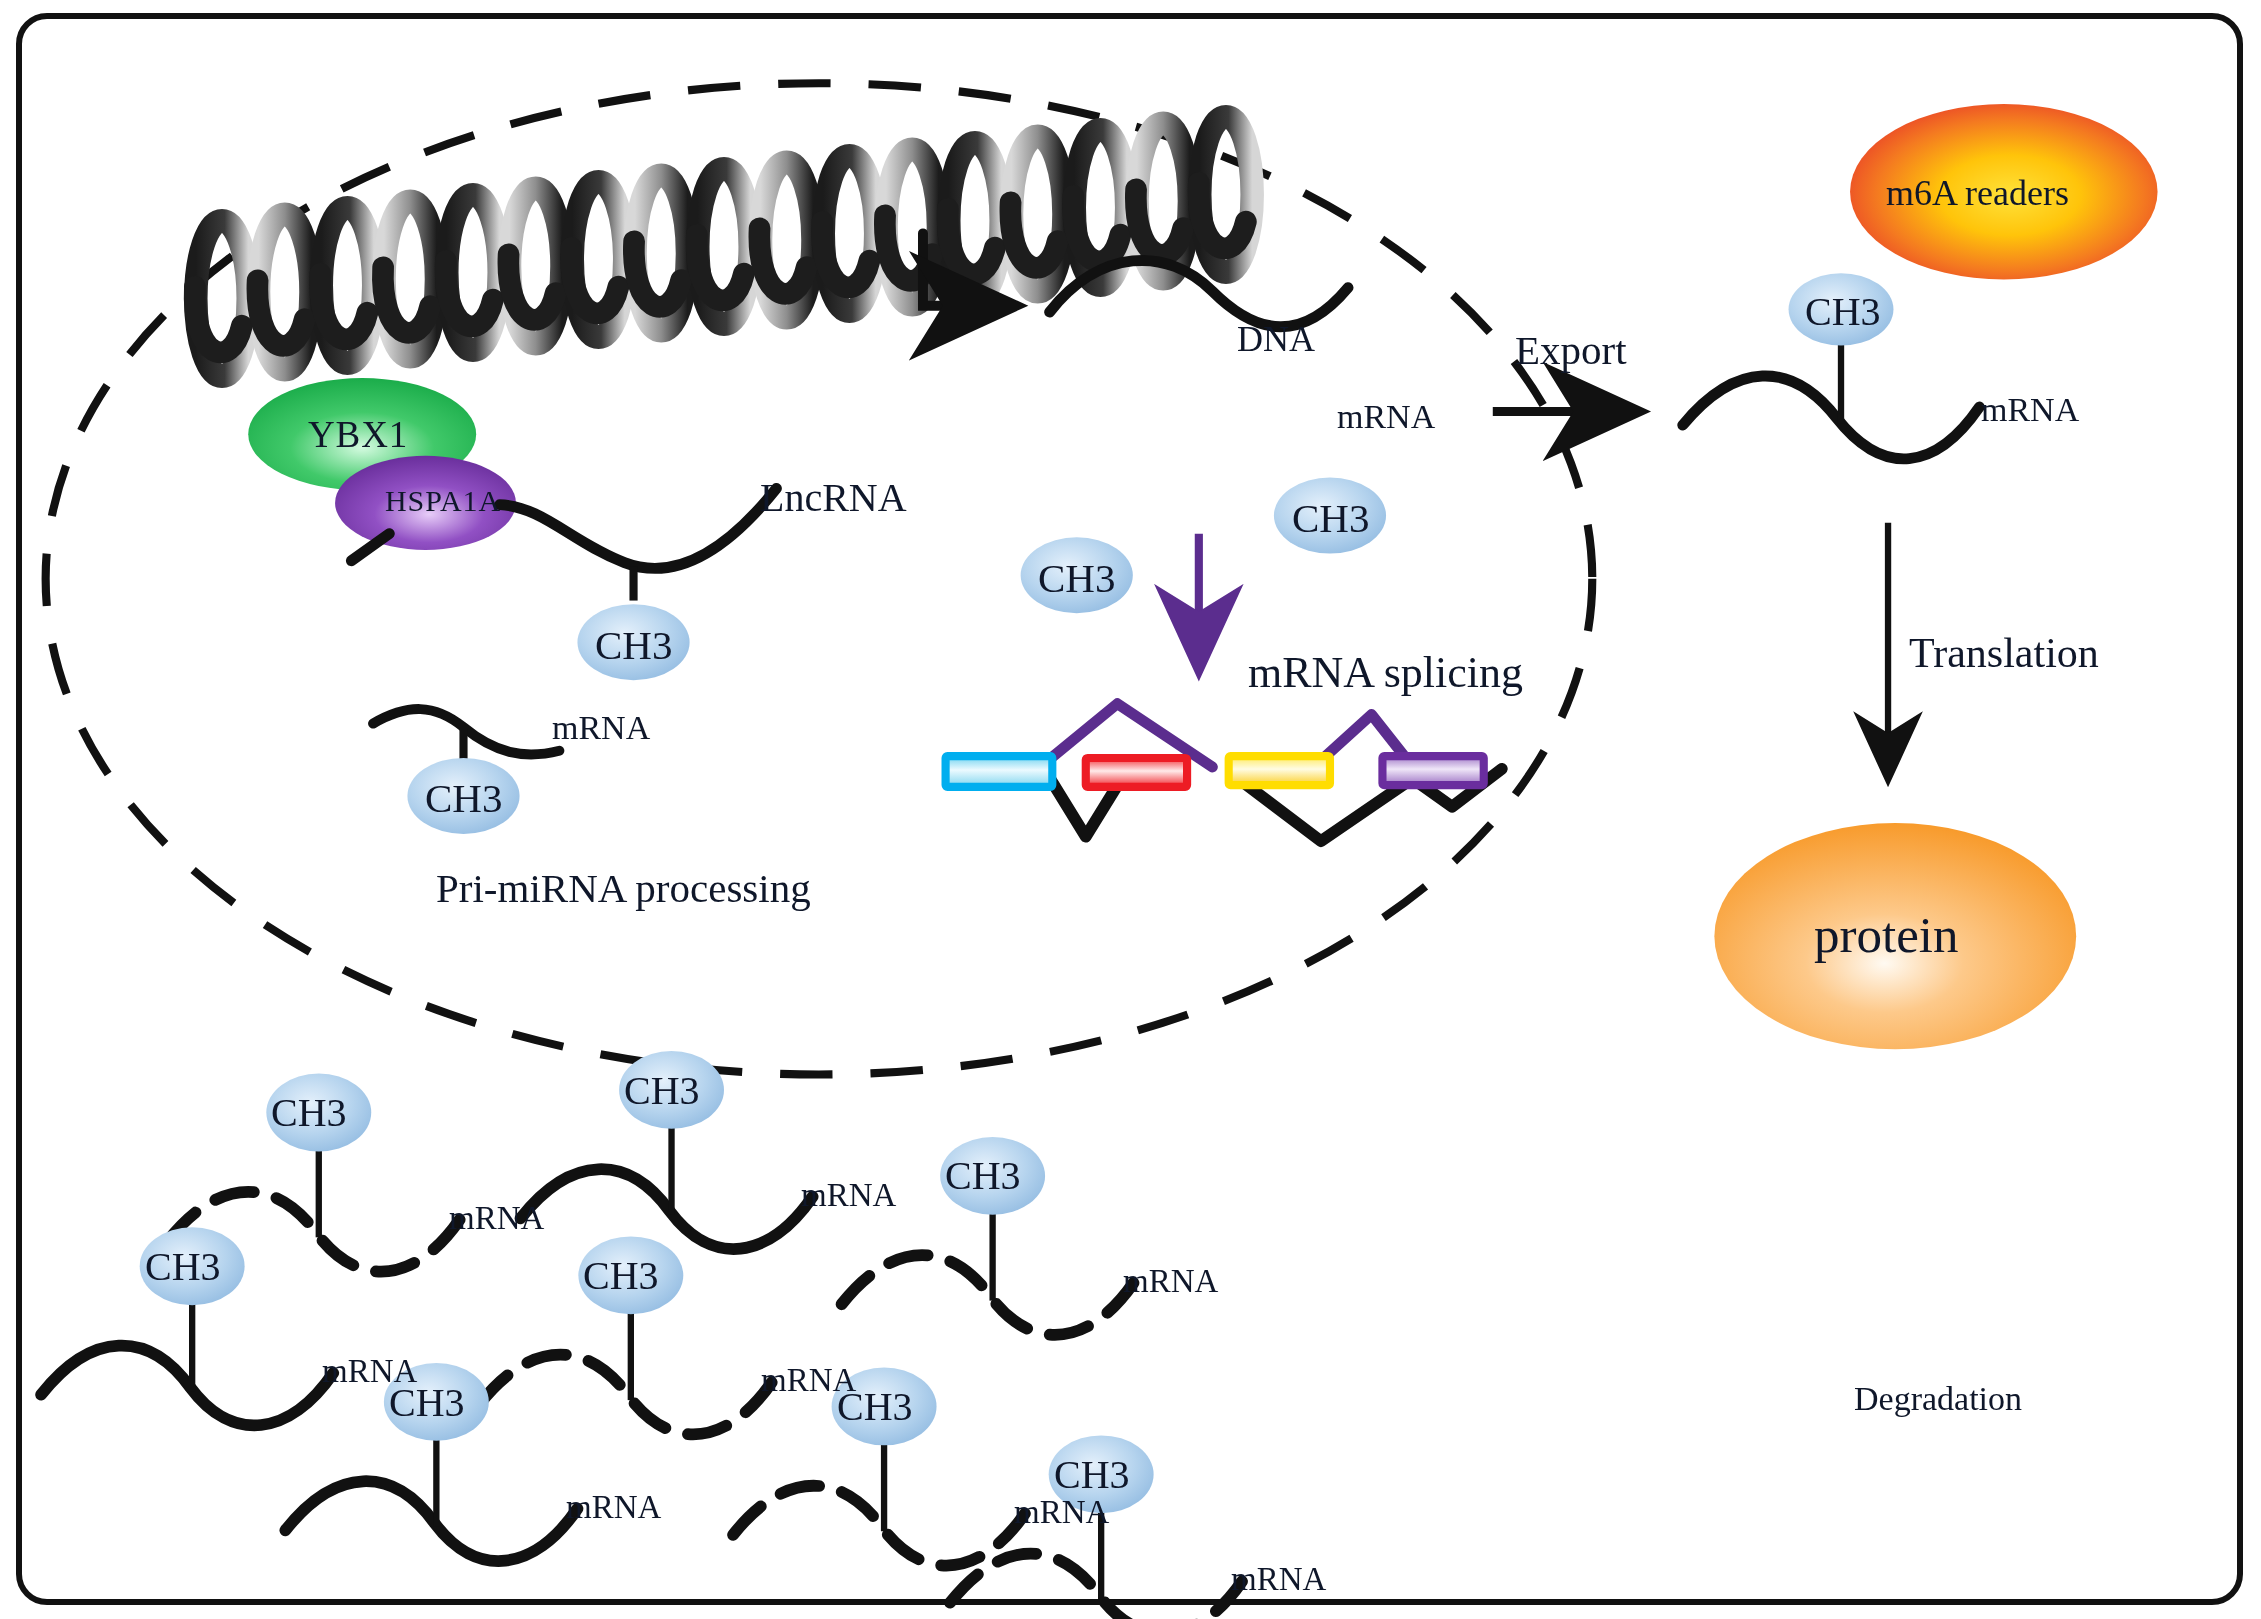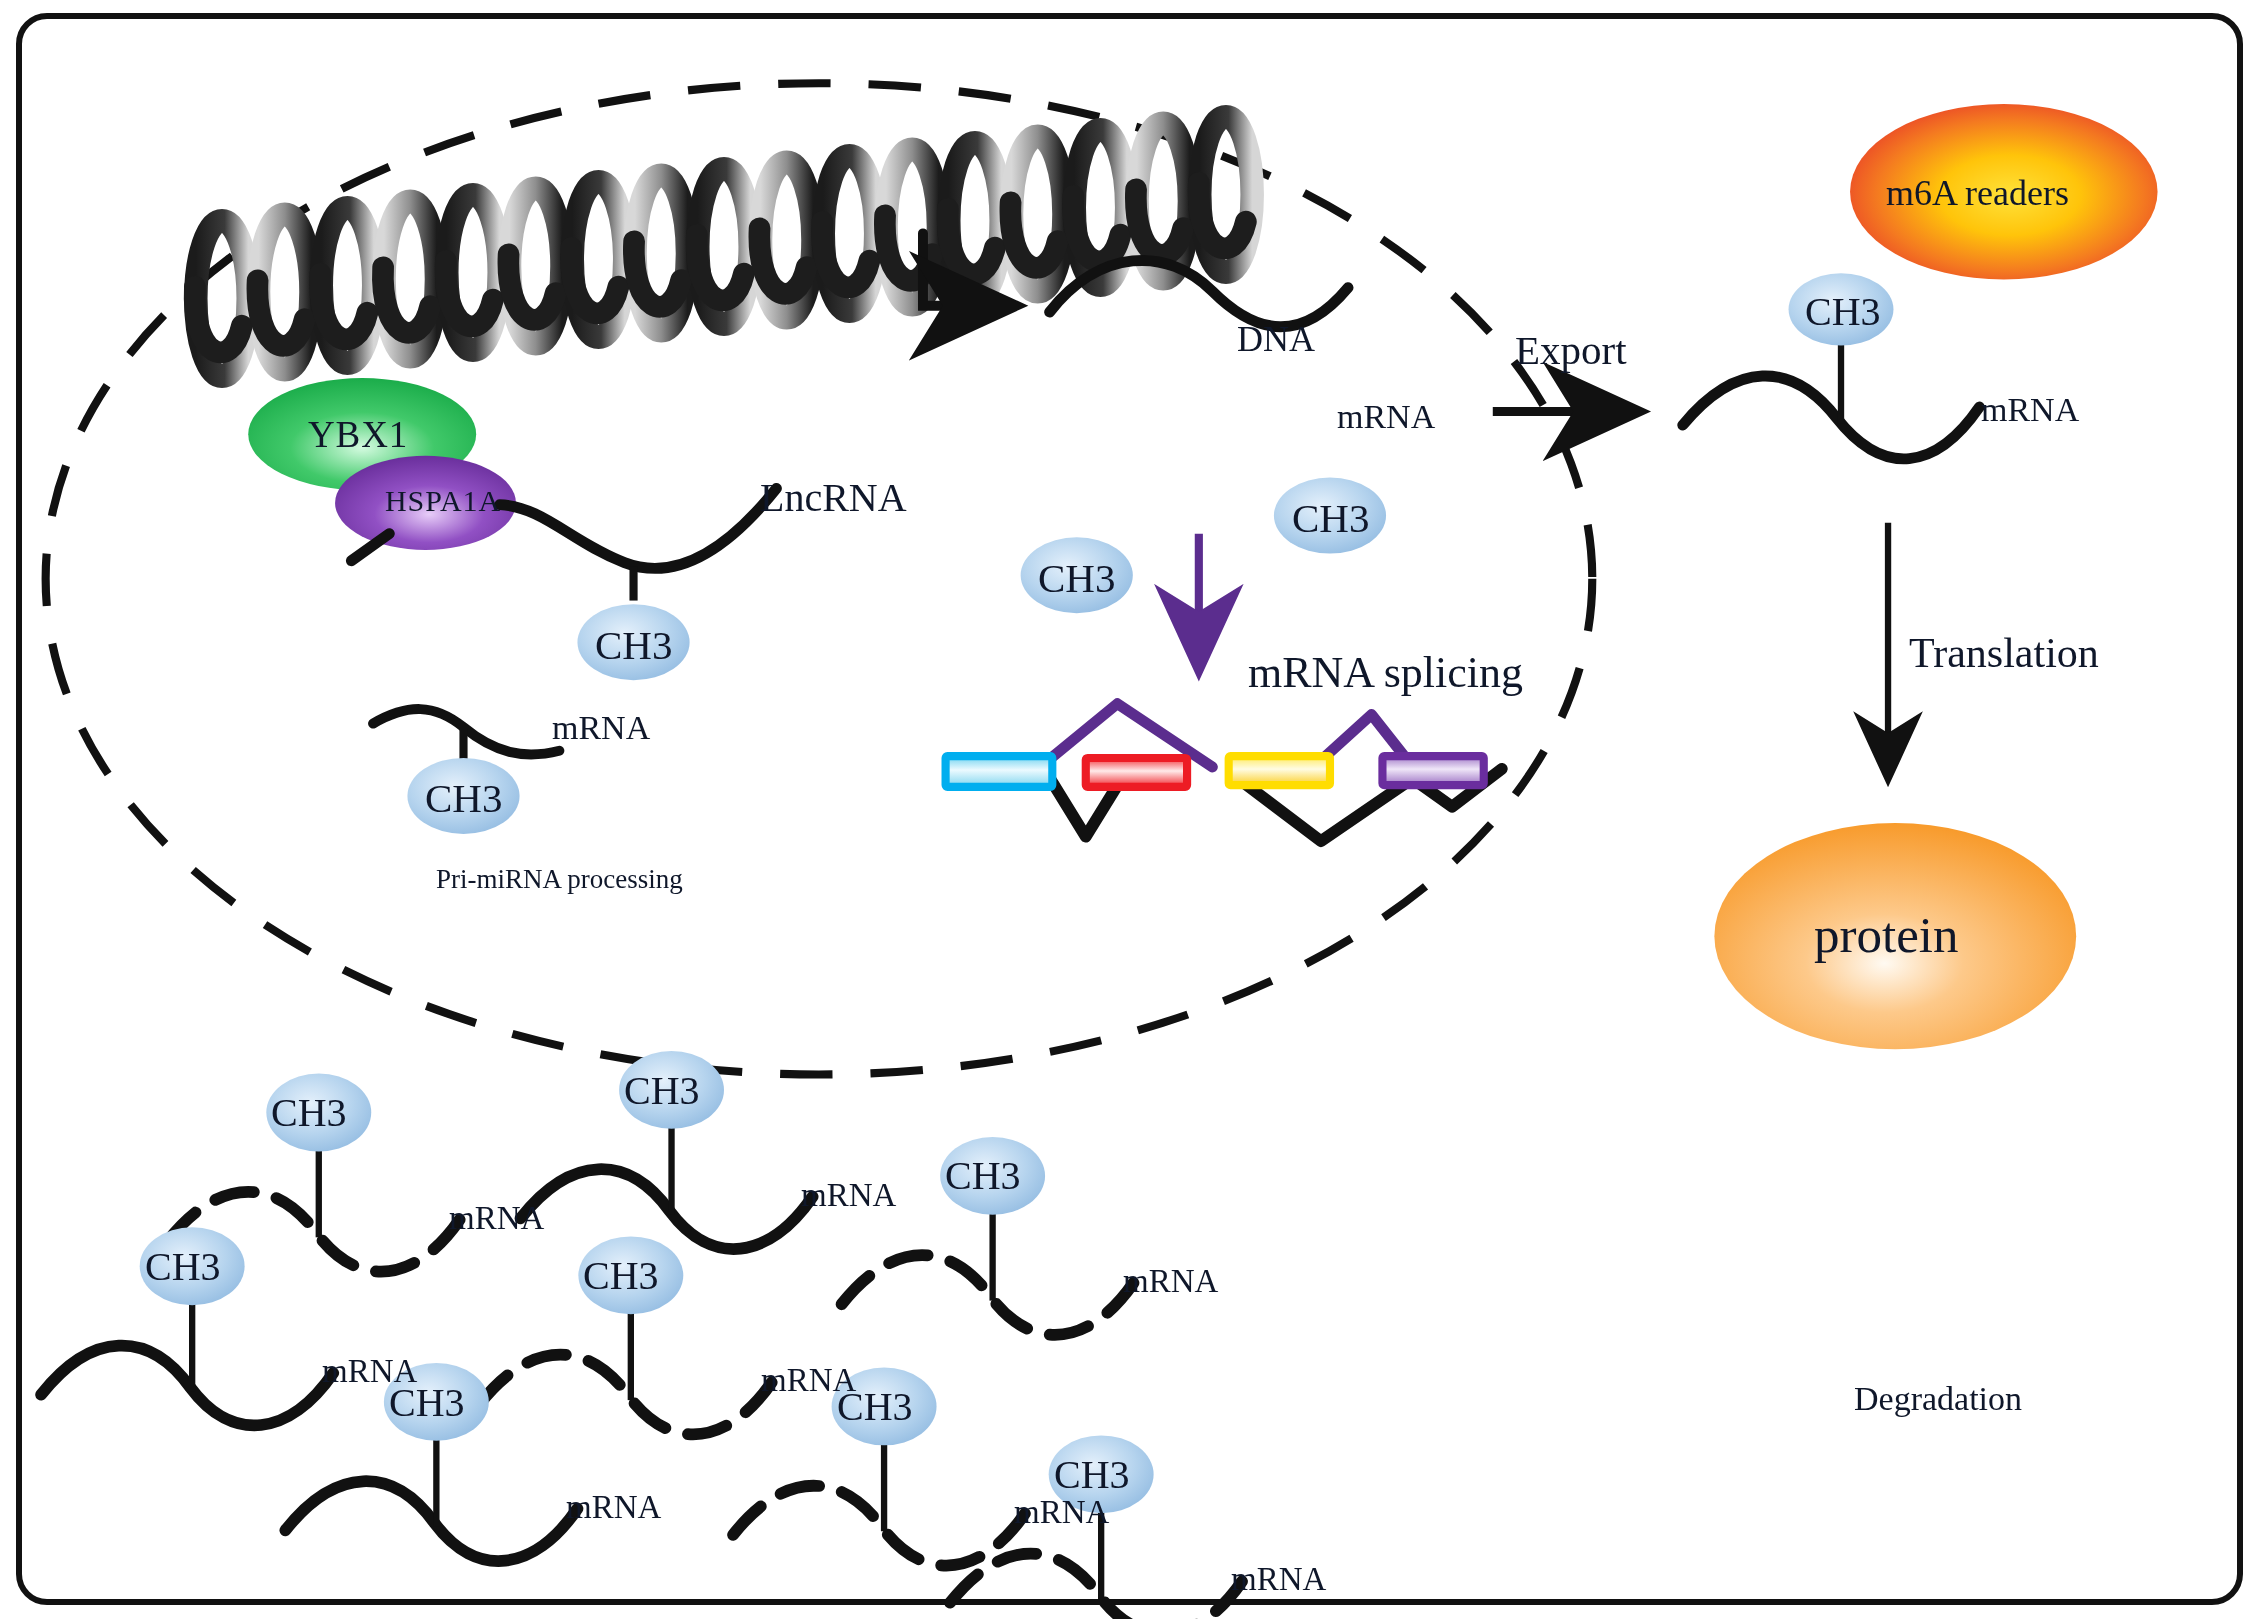--- a/index.html
+++ b/index.html
@@ -218,21 +218,21 @@
   <div class="lbl" style="left:385px;top:484px;font-size:30px;letter-spacing:0.9px;">HSPA1A</div>
 
   <div class="lbl" style="left:760px;top:474px;font-size:40px;">LncRNA</div>
 
   <div class="lbl" style="left:595px;top:621px;font-size:41px;">CH3</div>
 
   <div class="lbl" style="left:552px;top:709px;font-size:34px;">mRNA</div>
 
   <div class="lbl" style="left:425px;top:774px;font-size:41px;">CH3</div>
 
-  <div class="lbl" style="left:436px;top:864px;font-size:27px;">Pri-miRNA processing</div>
+  <div class="lbl" style="left:436px;top:864px;font-size:41px;">Pri-miRNA processing</div>
 
   <div class="lbl" style="left:1337px;top:398px;font-size:34px;">mRNA</div>
 
   <div class="lbl" style="left:1038px;top:554px;font-size:41px;">CH3</div>
 
   <div class="lbl" style="left:1292px;top:494px;font-size:41px;">CH3</div>
 
   <div class="lbl" style="left:1248px;top:647px;font-size:44px;">mRNA splicing</div>
 
   <div class="lbl" style="left:1515px;top:326px;font-size:41px;">Export</div>

